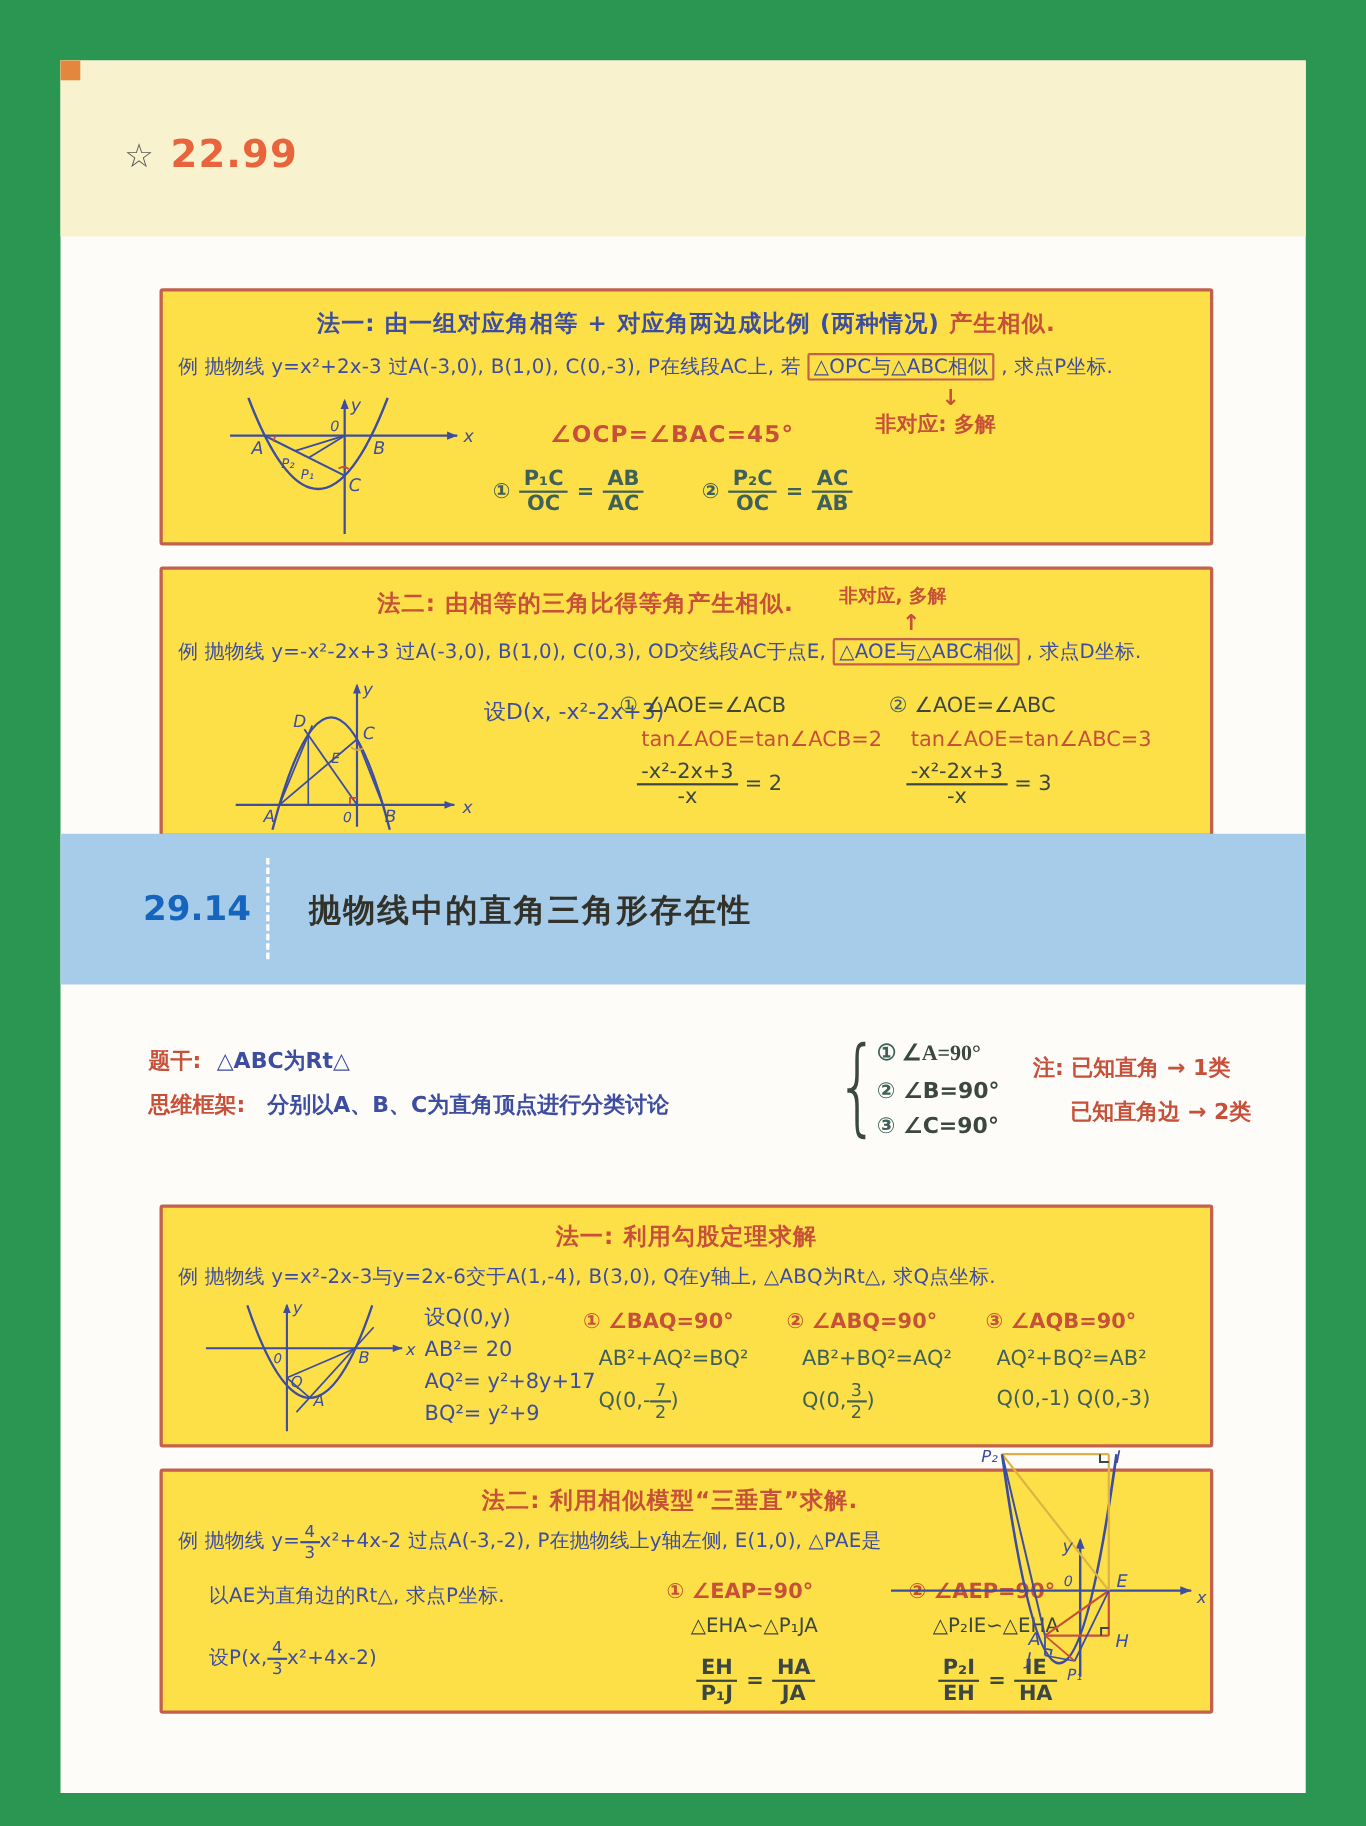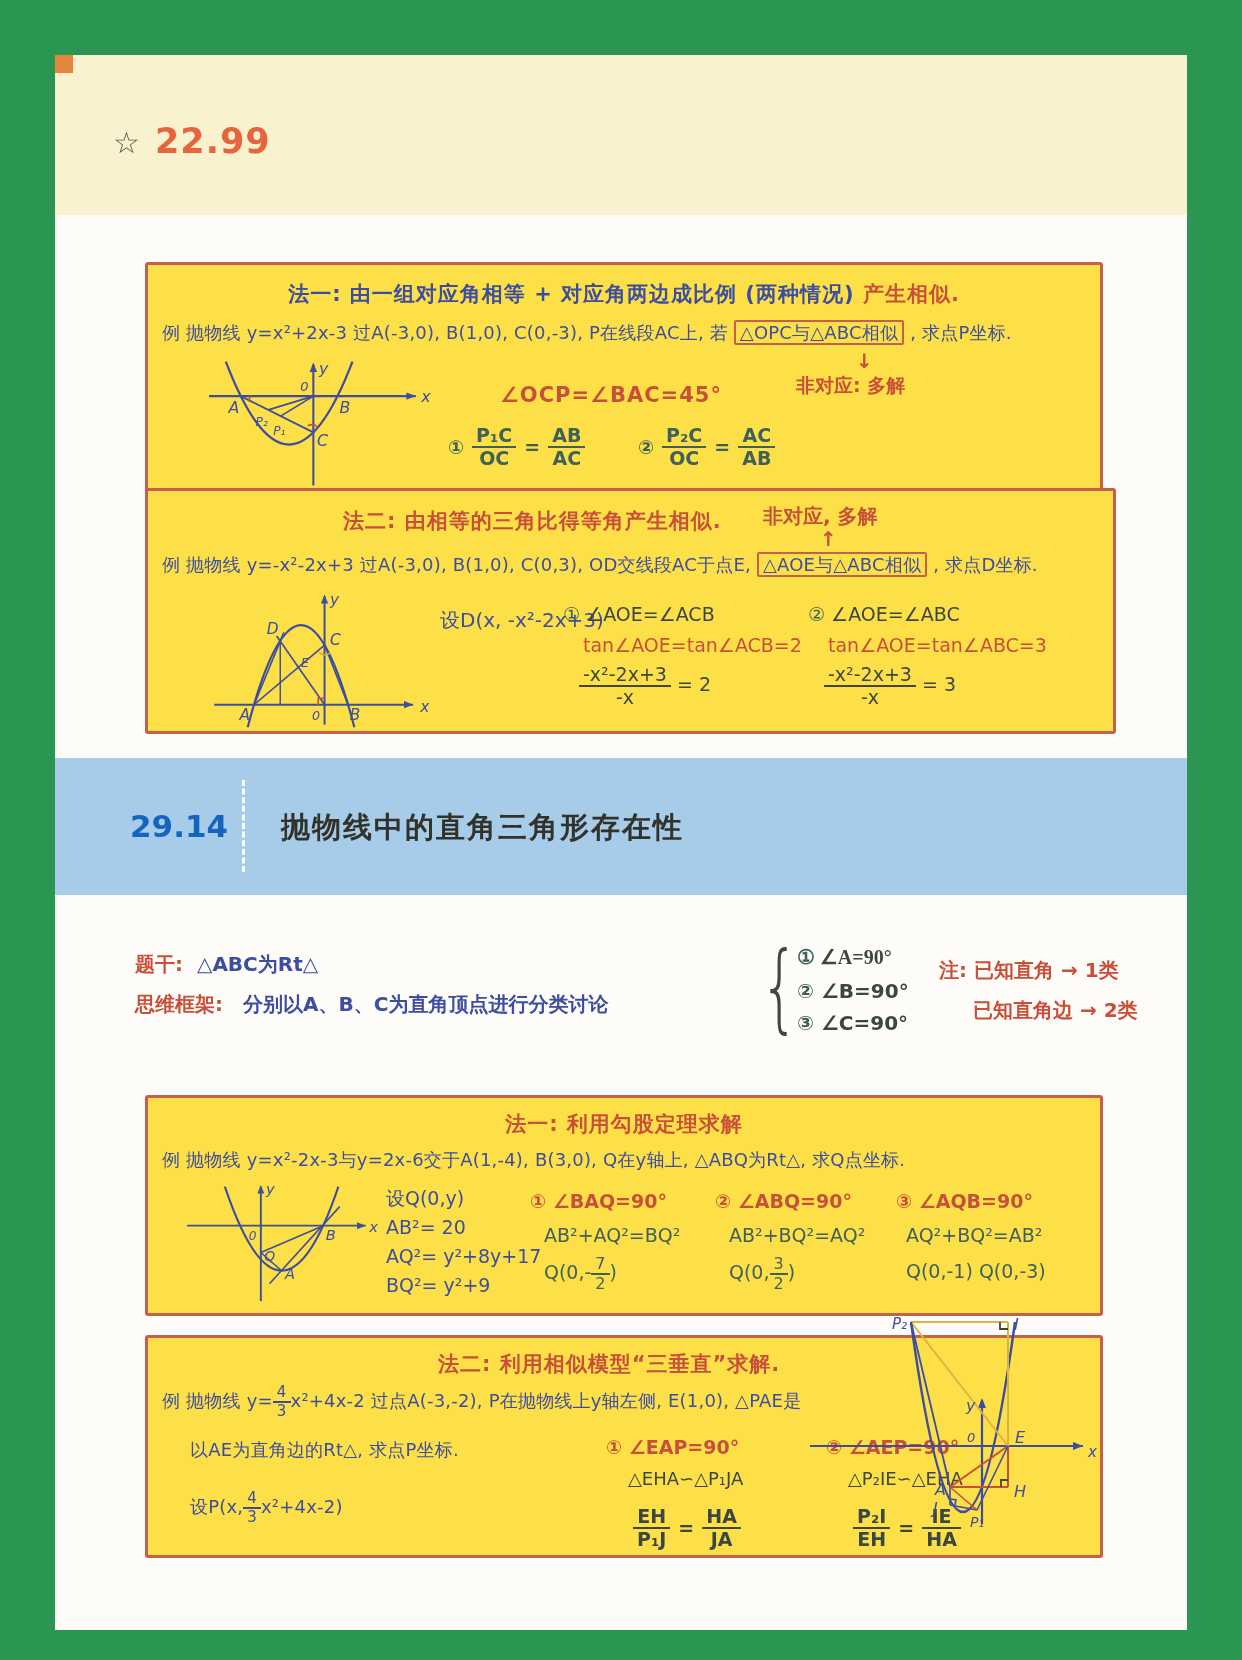--- a/index.html
+++ b/index.html
@@ -98,23 +98,23 @@
       <text x="126" y="18" font-size="17" fill="#3d4da0">y</text>
       <text x="106" y="37" font-size="14" fill="#3d4da0">0</text>
       <text x="29" y="60" font-size="17" fill="#3d4da0">A</text>
       <text x="148" y="60" font-size="17" fill="#3d4da0">B</text>
       <text x="124" y="96" font-size="17" fill="#3d4da0">C</text>
       <text x="58" y="74" font-size="13" fill="#3d4da0">P₂</text>
       <text x="77" y="84" font-size="13" fill="#3d4da0">P₁</text>
     </svg>
   </div>
 
-  <div class="notebox" style="left:90px;top:433px;width:952px;height:240px;padding-left:13px;">
+  <div class="notebox" style="left:90px;top:460px;width:952px;height:240px;">
     <div class="mline hr" style="left:195px;top:16px;">法二: 由相等的三角比得等角产生相似.</div>
-    <div class="abs hr" style="left:615px;top:12px;font-size:20px;font-weight:bold;">非对应, 多解</div>
+    <div class="abs hr" style="left:615px;top:12px;font-size:17px;font-weight:bold;">非对应, 多解</div>
     <div class="abs hr" style="left:672px;top:36px;font-size:20px;font-weight:bold;">↑</div>
     <div class="exline hb" style="left:14px;top:62px;">
       <span>例 抛物线 y=-x²-2x+3 过A(-3,0), B(1,0), C(0,3), OD交线段AC于点E,</span>
       <span class="obox">△AOE与△ABC相似</span>
       <span>, 求点D坐标.</span>
     </div>
     <div class="abs hb" style="left:292px;top:116px;font-size:20px;">设D(x, -x²-2x+3)</div>
 
     <div class="case" style="left:415px;top:112px;">
       <div><span class="ht">①</span> <span class="hd">∠AOE=∠ACB</span></div>

